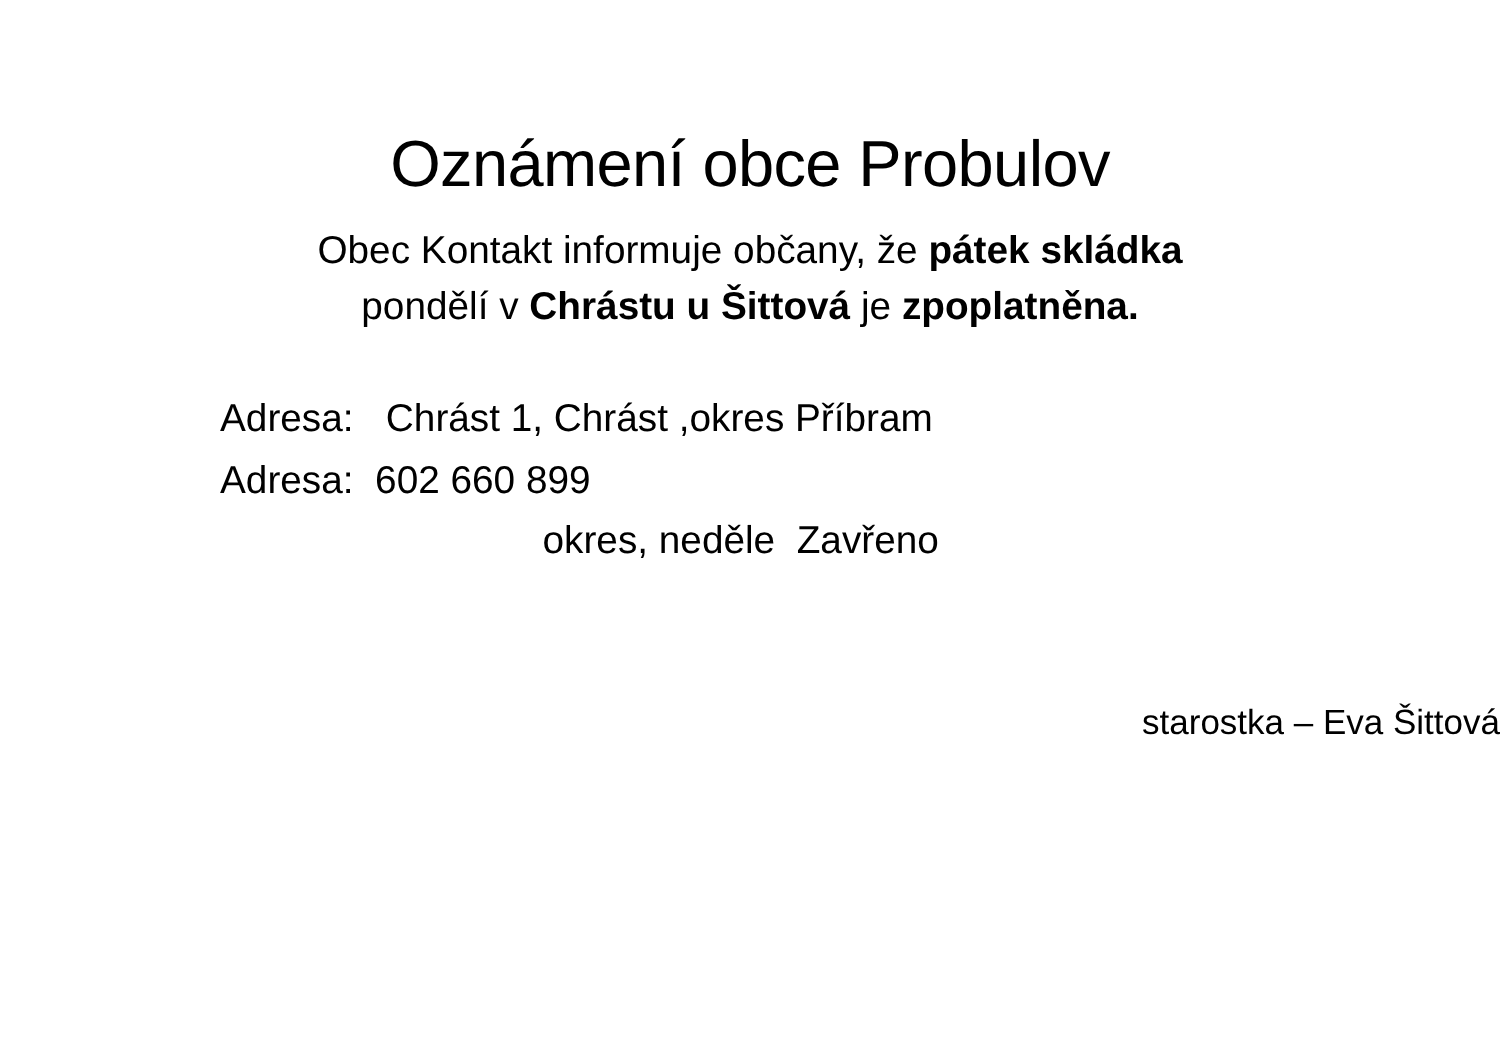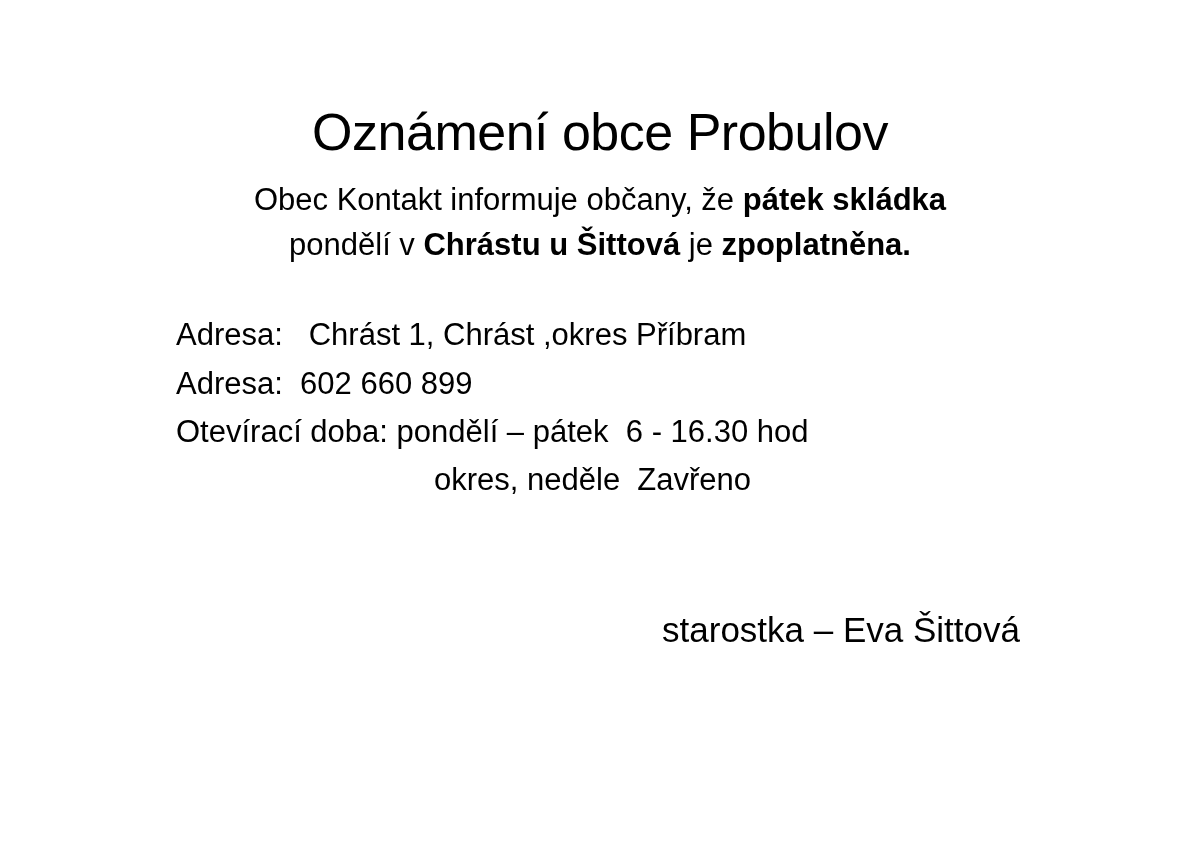--- a/index.html
+++ b/index.html
@@ -53,39 +53,37 @@
     font-weight: normal;
   }
   .row .val {
     font-weight: normal;
   }
   .row.indent {
     padding-left: 258px;
   }
   .signature {
     padding-top: 106px;
-    padding-right: 180px;
     text-align: right;
-    font-size: 35px;
+    font-size: 28px;
   }
 </style>
 </head>
 <body>
 
 <div class="page">
 
   <h1 class="title">Oznámení obce Probulov</h1>
 
   <p class="intro">
     <span>Obec Kontakt informuje občany, že </span><span class="b">pátek skládka</span><br>
     <span>pondělí v </span><span class="b">Chrástu u Šittová</span><span> je </span><span class="b">zpoplatněna.</span>
   </p>
 
   <div class="details">
     <div class="row"><span class="lbl">Adresa:</span><span>   </span><span class="val">Chrást 1, Chrást ,okres Příbram</span></div>
     <div class="row"><span class="lbl">Adresa:</span><span>  </span><span class="val">602 660 899</span></div>
-    <div class="row"><span class="lbl">Otevírací doba: pondělí – pátek</span><span>  </span><span class="val">6 - 16.30 hod</span></div>
     <div class="row indent"><span class="lbl">okres, neděle</span><span>  </span><span class="val">Zavřeno</span></div>
   </div>
 
   <div class="signature">starostka – Eva Šittová</div>
 
 </div>
 
 </body></html>

